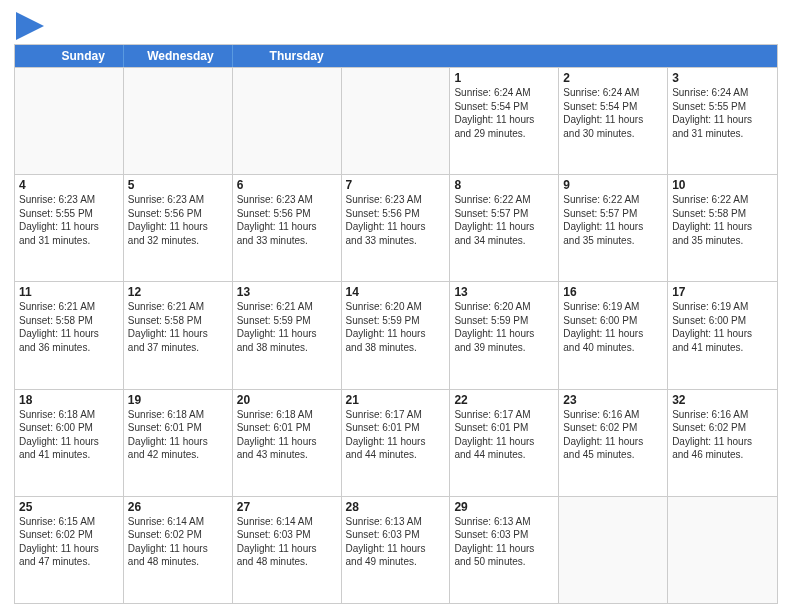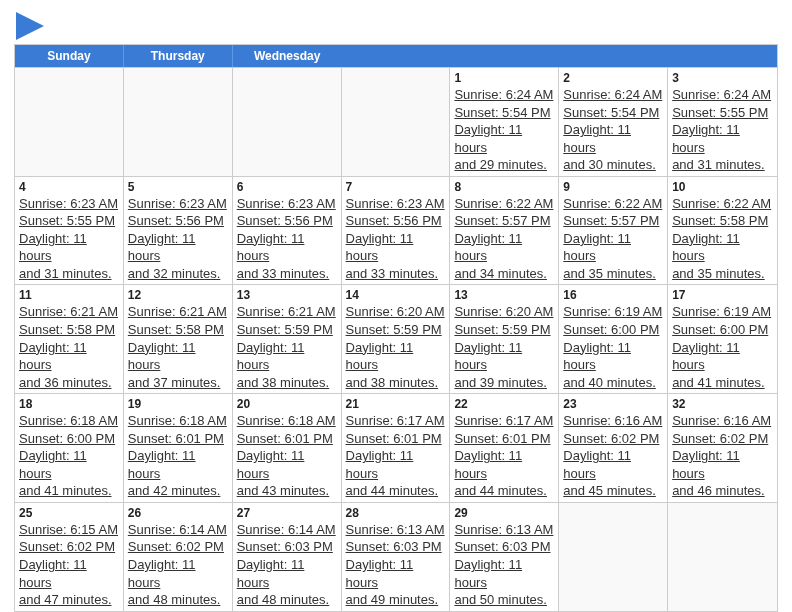--- a/index.html
+++ b/index.html
@@ -64,23 +64,23 @@
     }
     .cal-header-row {
       display: grid;
       grid-template-columns: repeat(7, 1fr);
       background: #3a7bd5;
     }
     .cal-header-cell {
       color: #fff;
       font-size: 12px;
       font-weight: bold;
-      padding: 4px 2px;
+      padding: 4px 18px;
       border-right: 1px solid #5a9ae0;
-      text-align: center;
+      text-align: right;
     }
     .cal-header-cell:last-child { border-right: none; }
     .cal-body {
       flex: 1;
       display: flex;
       flex-direction: column;
     }
     .cal-row {
       display: grid;
       grid-template-columns: repeat(7, 1fr);
@@ -99,24 +99,23 @@
     .cal-cell:last-child { border-right: none; }
     .cal-cell.empty { background: #f9f9f9; }
     .day-num {
       font-size: 12px;
       font-weight: bold;
       color: #222;
       display: block;
       margin-bottom: 1px;
     }
     .cell-text {
-      font-size: 13px;
+      font-size: 10px;
       line-height: 1.35;
       color: #333;
-      text-decoration: underline;
     }
   </style>
 </head>
 <body>
 
 <div class="page">
   <div class="header">
     <div class="logo">
       <div>
         <div style="display:flex;align-items:center;">
@@ -131,22 +130,22 @@
     </div>
     <div class="title-block">
       <div class="title-month"></div>
       <div class="title-location"></div>
     </div>
   </div>
 
   <div class="calendar">
     <div class="cal-header-row">
     <div class="cal-header-cell">Sunday</div>
+        <div class="cal-header-cell">Wednesday</div>
         <div class="cal-header-cell">Thursday</div>
-        <div class="cal-header-cell">Wednesday</div>
       </div>
     <div class="cal-body">
     <div class="cal-row">
           <div class="cal-cell empty"></div>
           <div class="cal-cell empty"></div>
           <div class="cal-cell empty"></div>
           <div class="cal-cell empty"></div>
           <div class="cal-cell">
             <span class="day-num">1</span>
             <div class="cell-text" style="white-space: pre-line;">Sunrise: 6:24 AM

